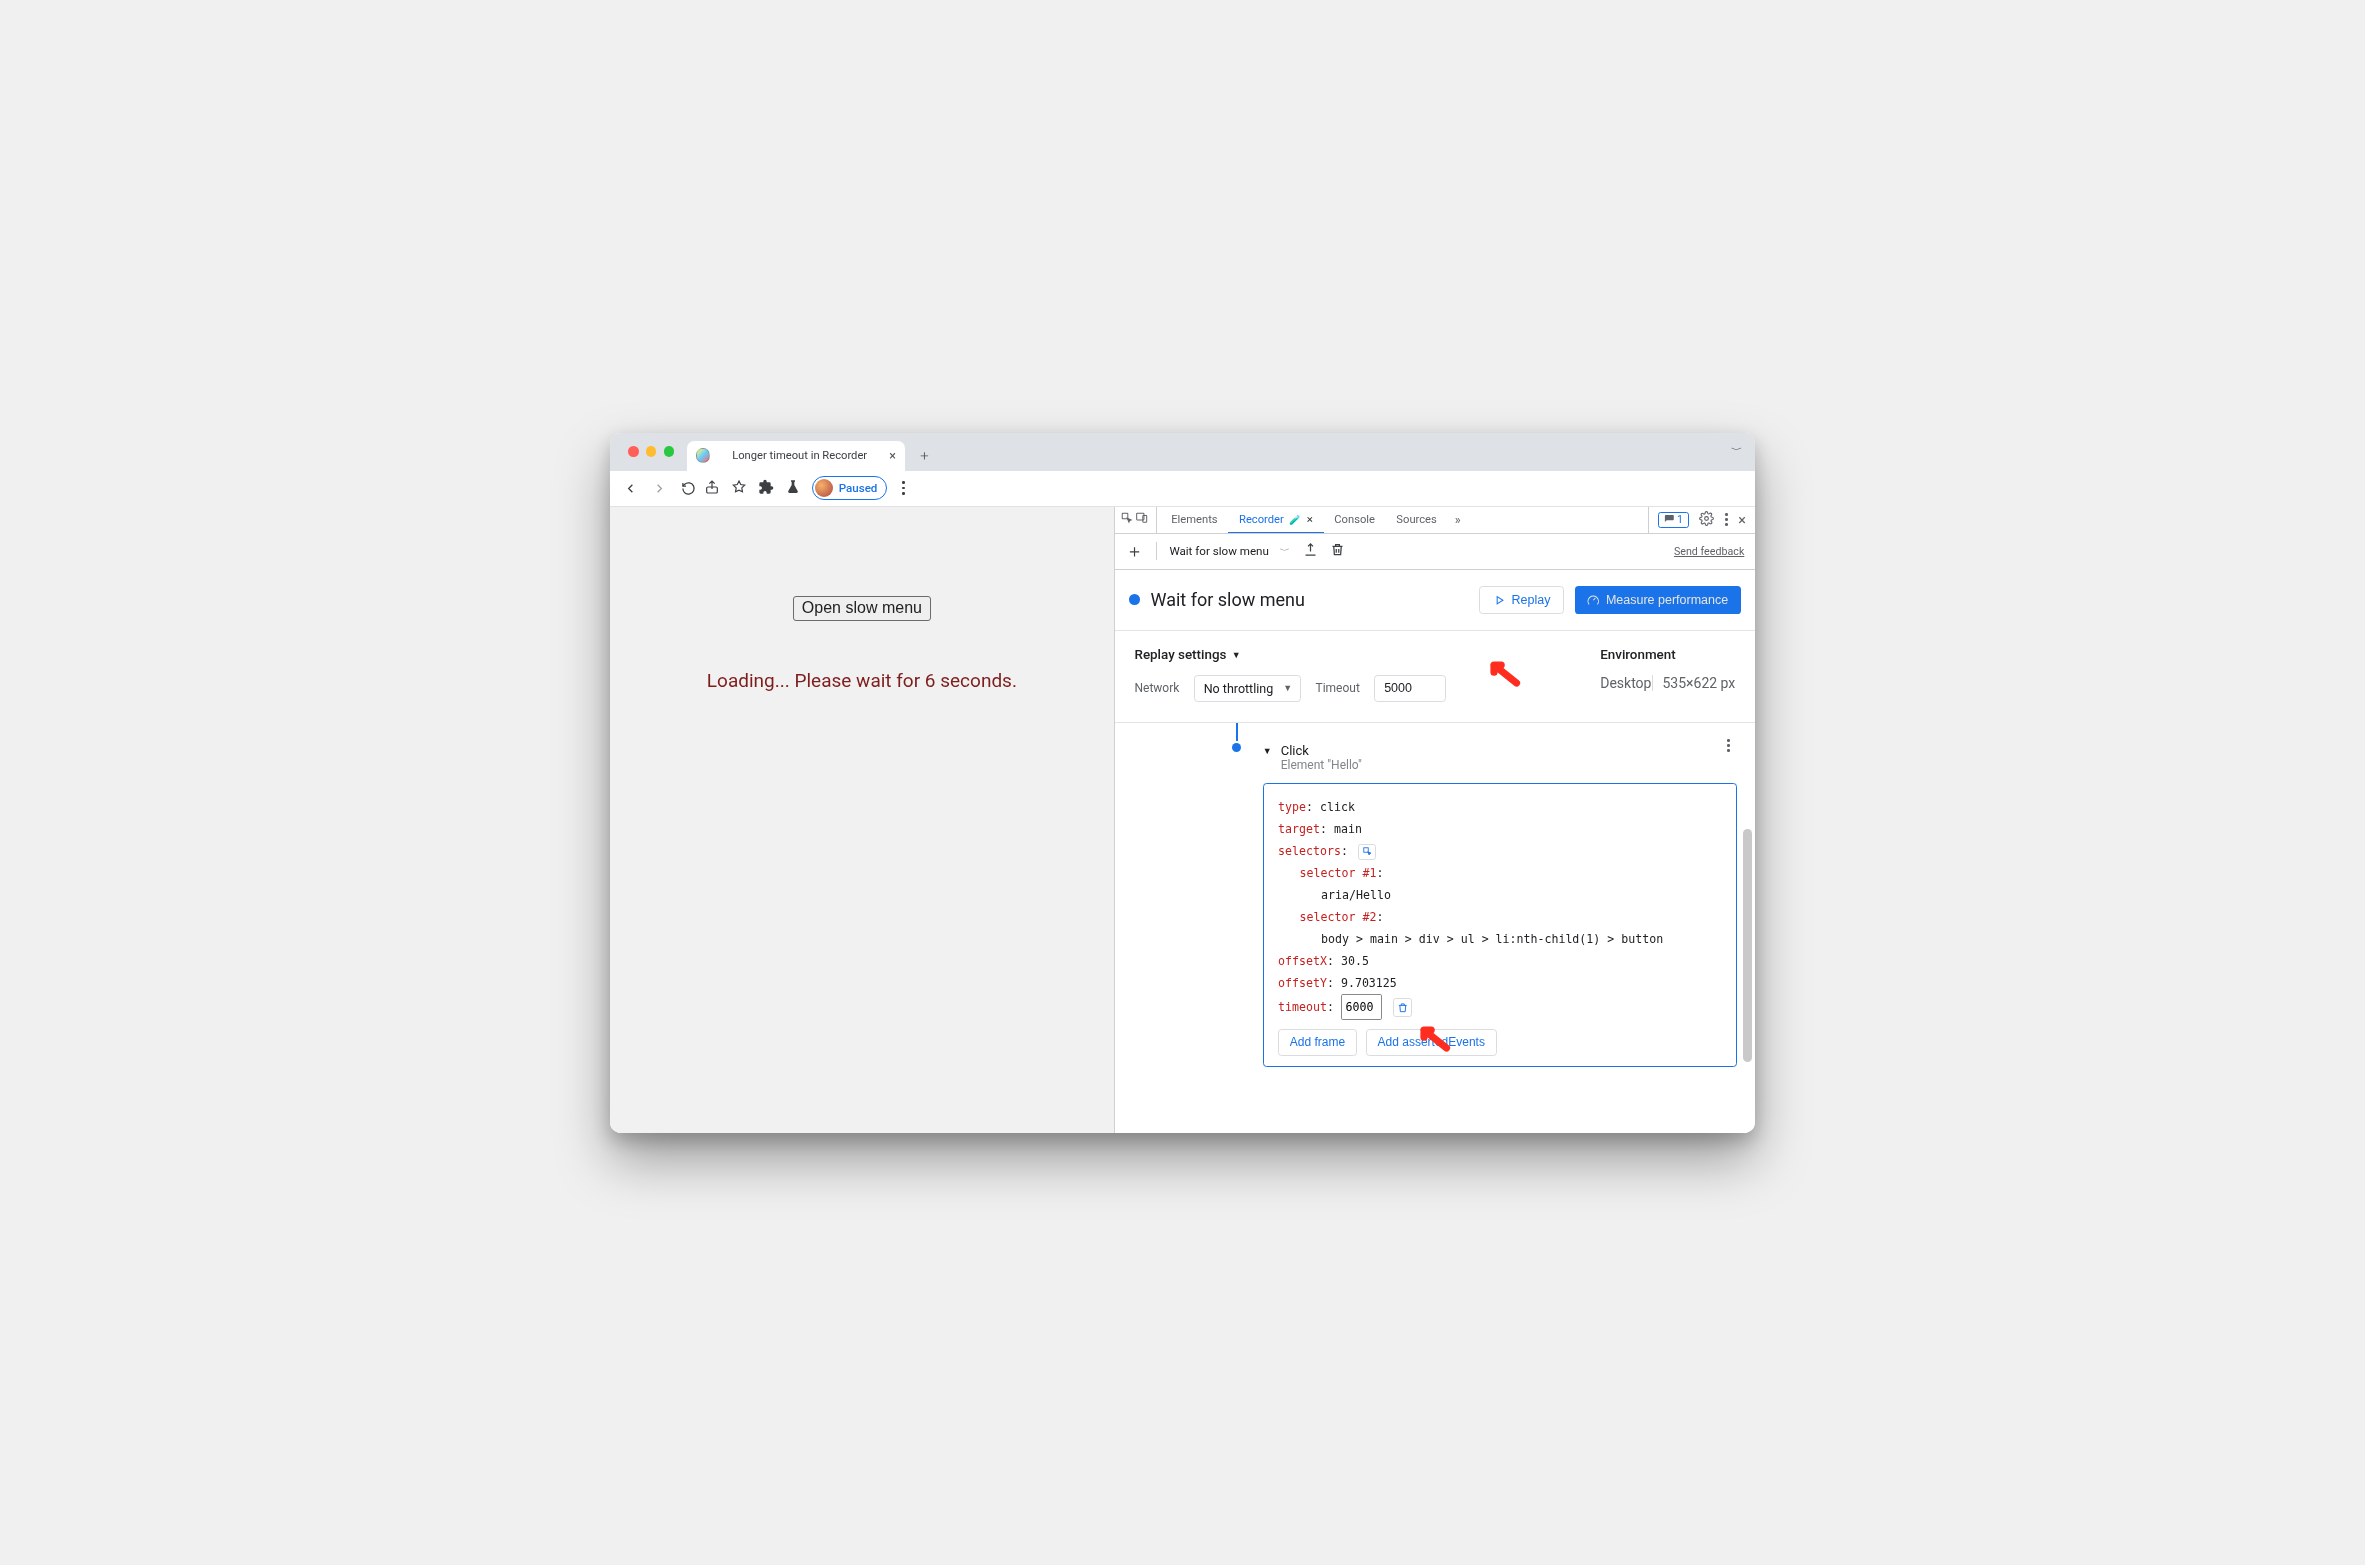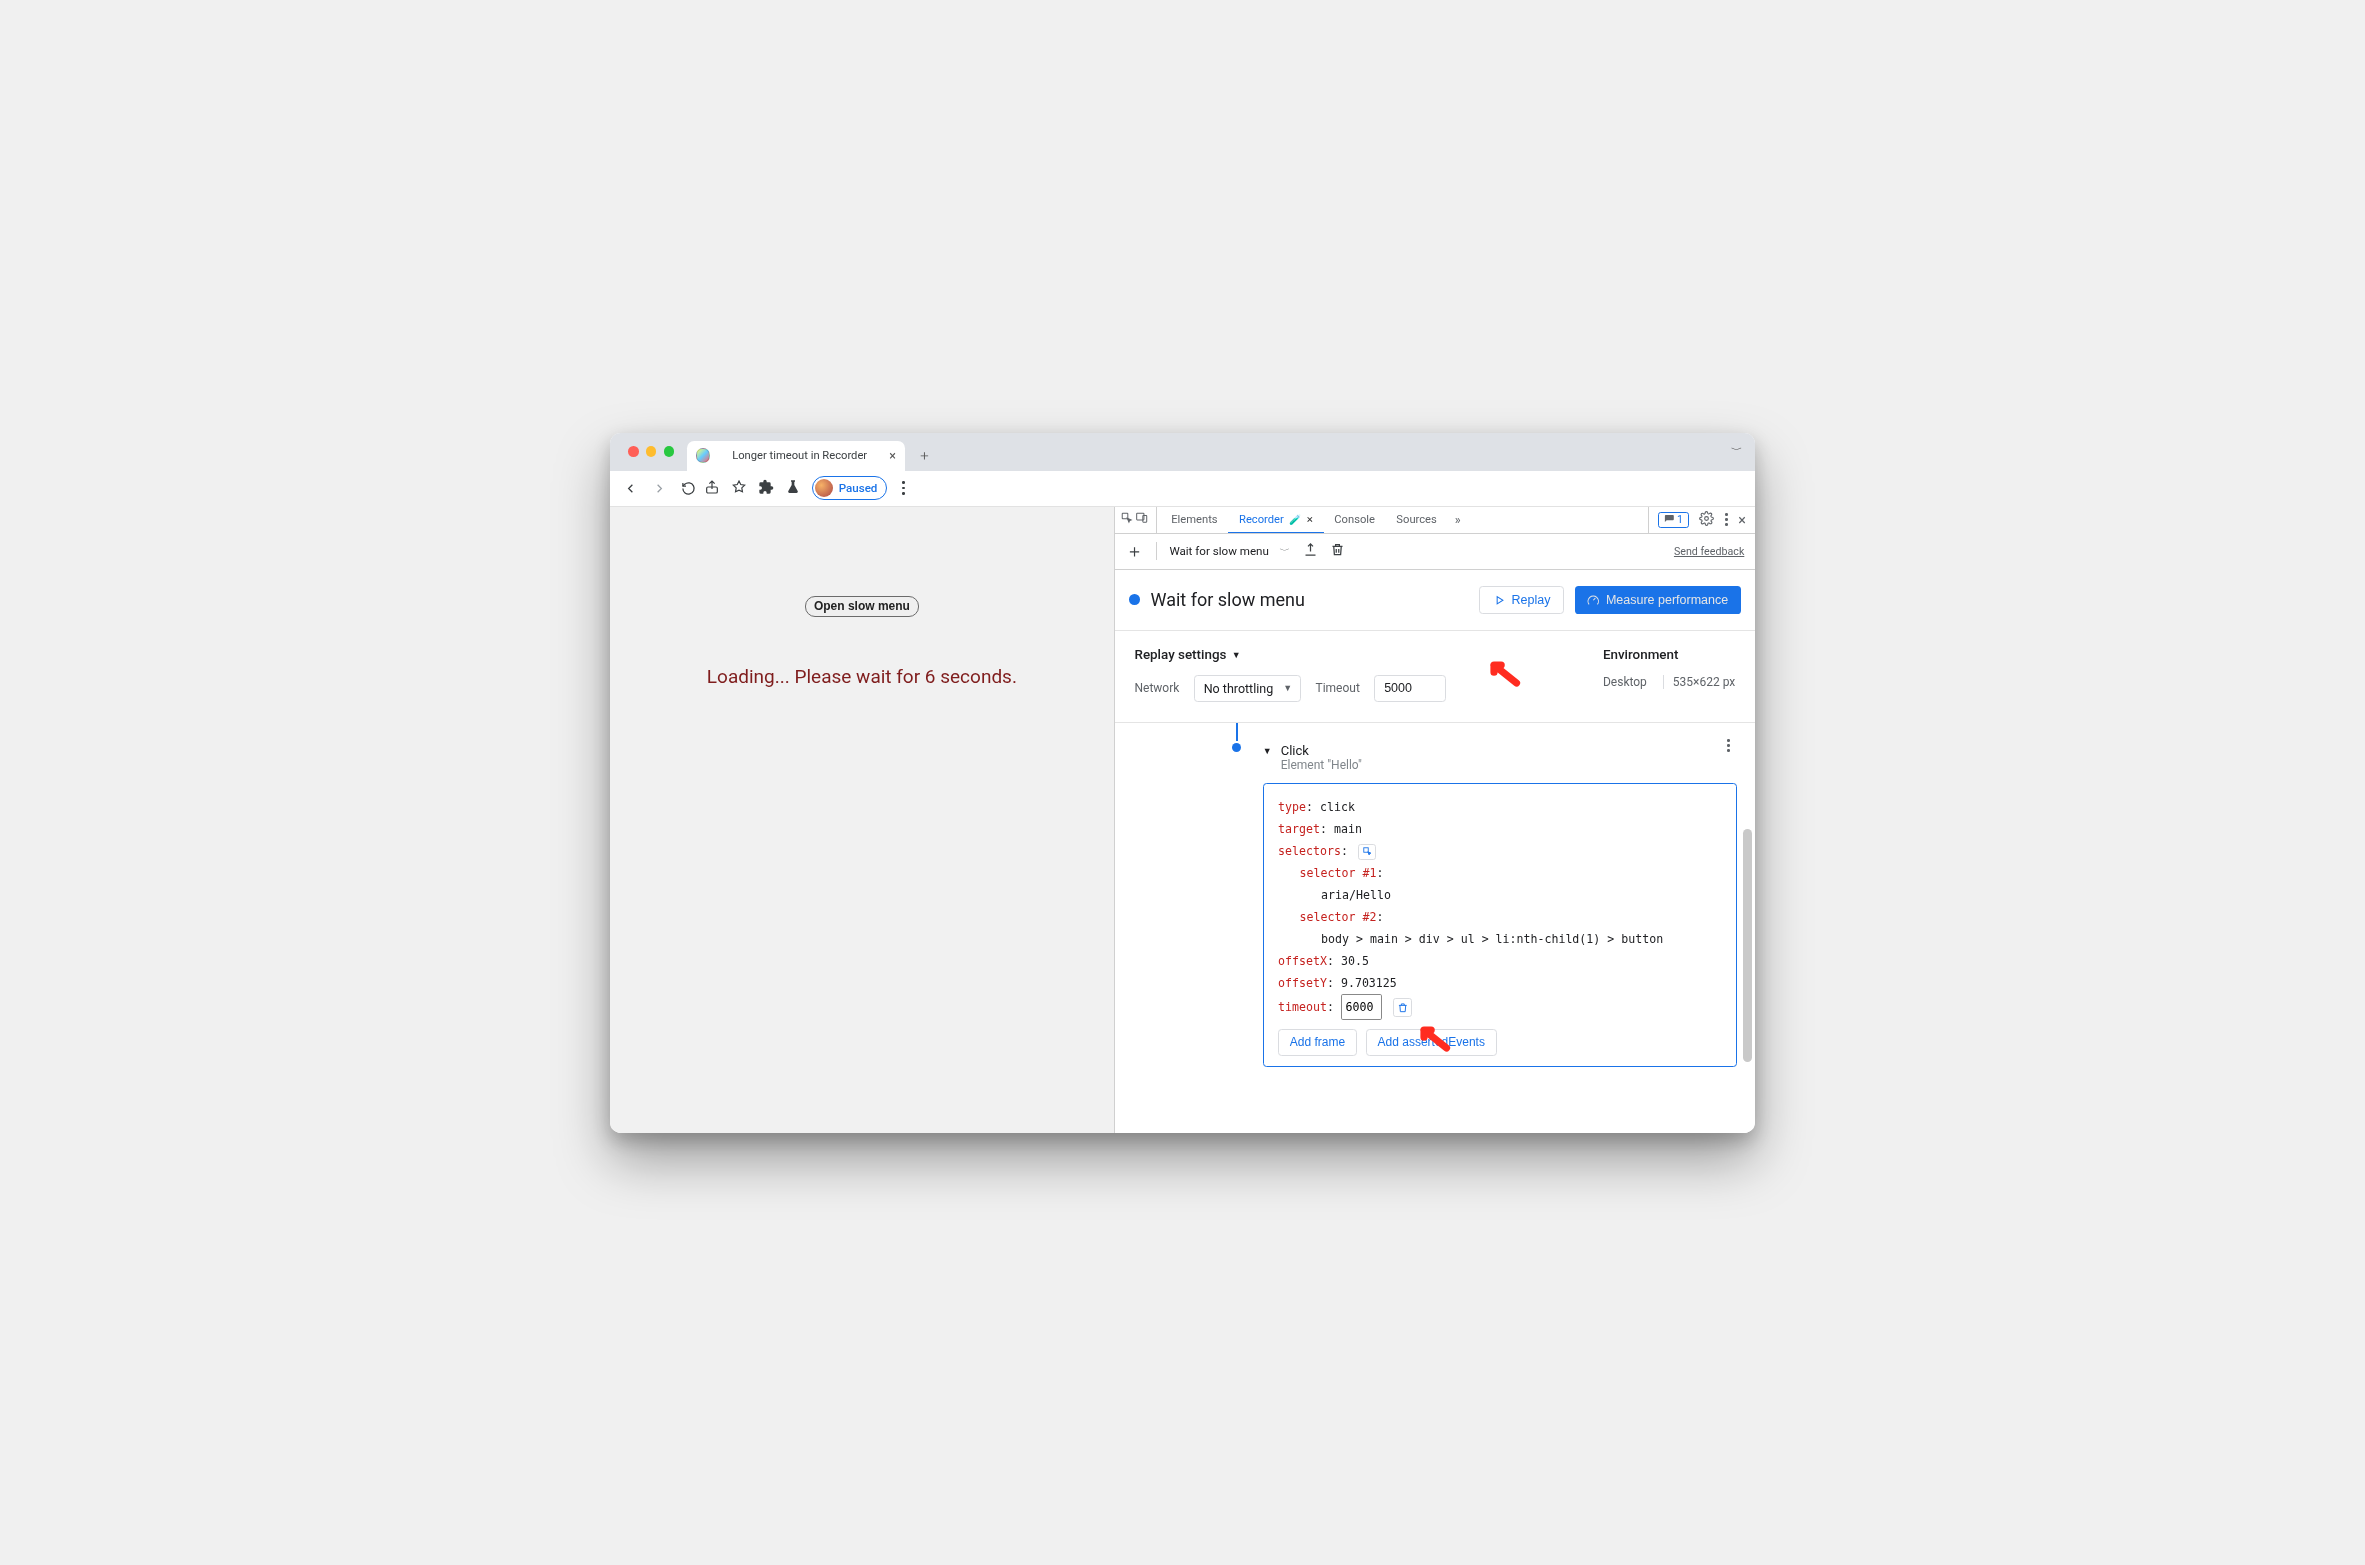--- a/index.html
+++ b/index.html
@@ -78,21 +78,21 @@
     display:flex;align-items:center;gap:5.4px;
     border:0.9px solid #1a73e8;border-radius:14.3px;padding:1.8px 9px 1.8px 2.7px;
     color:#1a73e8;font-size:11.6px;font-weight:500;
   }
   .avatar{width:18px;height:18px;border-radius:50%;background:radial-gradient(circle at 35% 35%, #f7b267, #a44);}
   .kebab{display:flex;flex-direction:column;gap:2.7px;padding:0 3.6px;}
   .kebab span{width:2.7px;height:2.7px;background:#3c4043;border-radius:50%;}
   
   .content{display:flex;height:626px;}
   .page-pane{flex:0 0 44%;background:#f1f1f1;display:flex;flex-direction:column;align-items:center;padding-top:89px;gap:48px;}
-  .open-btn{border:0.9px solid #6b6b6b;background:#efefef;font-size:12px;padding:2.7px 8px;border-radius:10px;color:#222;cursor:pointer;font-weight:bold;}
+  .open-btn{border:0.9px solid #6b6b6b;background:#efefef;font-size:16px;padding:2.7px 8px;border-radius:3px;color:#222;cursor:pointer;}
   .loading-text{color:#7f1d1d;font-size:19px;}
   
   .devtools{flex:1;display:flex;flex-direction:column;border-left:0.9px solid #d0d0d0;background:#fff;min-width:0;}
   .dt-tabs{
     height:27px;border-bottom:0.9px solid #d0d0d0;display:flex;align-items:stretch;font-size:11.2px;color:#5f6368;
     padding-left:5.4px;
   }
   .dt-left{display:flex;align-items:center;gap:1.8px;padding-right:7.2px;border-right:0.9px solid #d0d0d0;margin-right:3.6px;}
   .dt-left svg{width:13.4px;height:13.4px;color:#5f6368;}
   .dt-tab{padding:0 10.7px;display:flex;align-items:center;gap:5.4px;cursor:pointer;white-space:nowrap;}
@@ -144,21 +144,21 @@
   .sgroup h4 .tri{font-size:9px;}
   .srow{display:flex;align-items:center;gap:14.3px;font-size:12px;color:#5f6368;}
   .select{
     border:0.9px solid #dadce0;border-radius:3.6px;padding:5.4px 27px 5.4px 9px;
     font-size:12.5px;color:#202124;background:#fff;position:relative;
   }
   .select::after{content:"▼";position:absolute;right:8px;top:7.2px;font-size:9px;color:#5f6368;}
   .num-input{
     border:0.9px solid #dadce0;border-radius:3.6px;padding:5.4px 9px;font-size:12.5px;width:72px;color:#202124;
   }
-  .env-row{display:flex;gap:16px;font-size:12px;color:#5f6368;}
+  .env-row{display:flex;gap:1px;font-size:14px;color:#5f6368;}
   .env-row .val{color:#5f6368;border-left:0.9px solid #dadce0;padding-left:9px;}
   
   .steps{position:relative;padding:10.7px 18px 18px 125px;overflow:visible;}
   .timeline{position:absolute;left:121px;top:0;width:1.8px;height:18px;background:#1a73e8;}
   .timeline-dot{position:absolute;left:117px;top:19.7px;width:9px;height:9px;border-radius:50%;background:#1a73e8;}
   .step-head{display:flex;align-items:flex-start;gap:9px;padding:9px 0 5.4px 23px;position:relative;}
   .step-head .tri{font-size:9px;color:#202124;margin-top:3.6px;}
   .step-title{font-size:13px;color:#202124;}
   .step-sub{font-size:12px;color:#80868b;}
   .step-kebab{position:absolute;right:7.2px;top:5.4px;}

